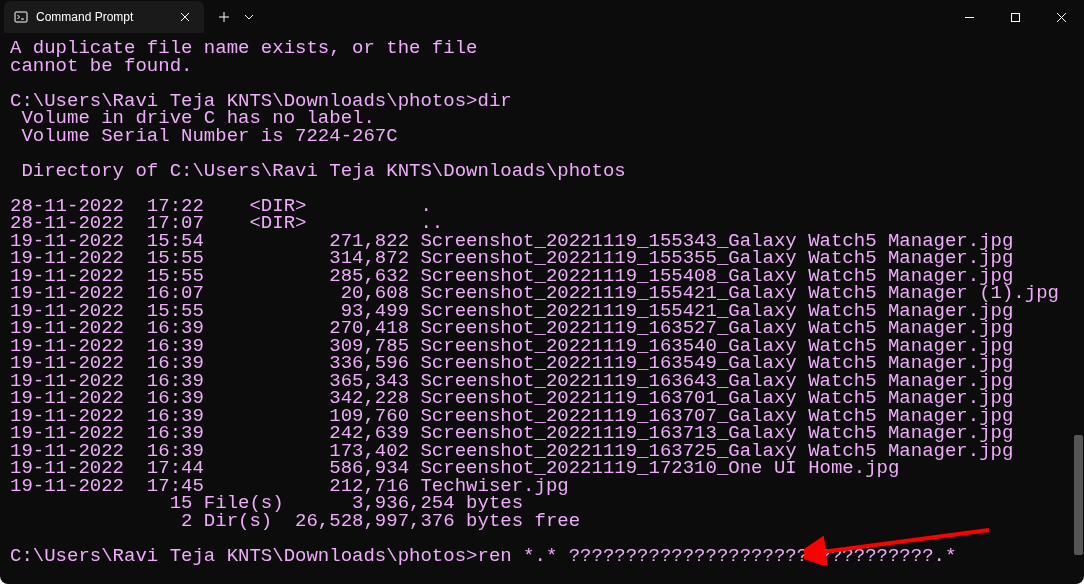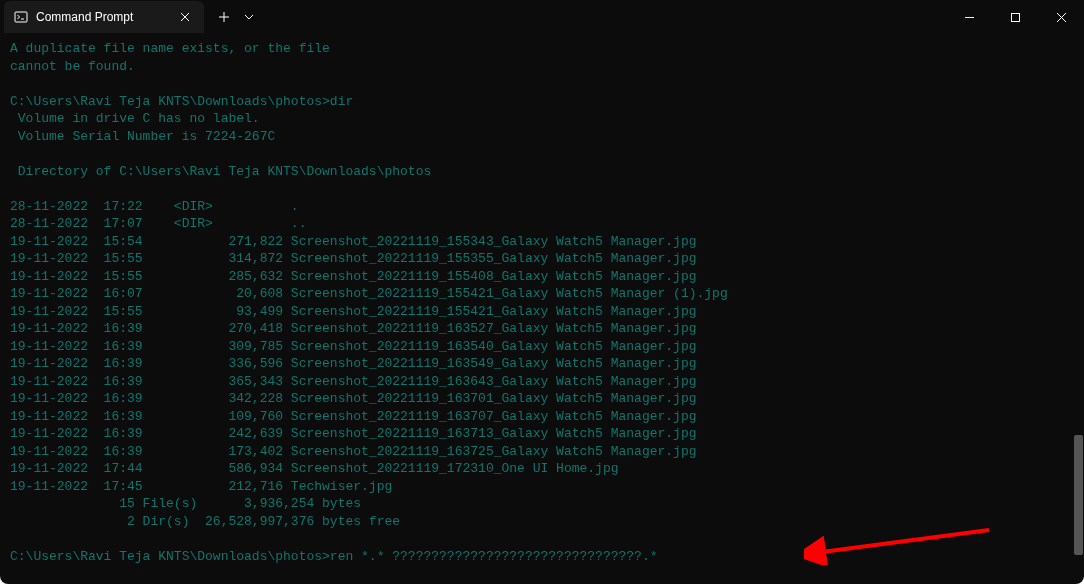--- a/index.html
+++ b/index.html
@@ -96,22 +96,22 @@
       width: 46px;
       display: flex;
       align-items: center;
       justify-content: center;
       color: #ffffff;
       cursor: pointer;
     }
     .terminal {
       flex: 1;
       padding: 6px 10px;
-      color: #0f766e;
-      font-size: 13px;
+      color: #f0abfc;
+      font-size: 19px;
       line-height: 17.5px;
       white-space: pre;
       overflow: hidden;
       position: relative;
     }
     .terminal-line {
       white-space: pre;
     }
     .scrollbar {
       position: absolute;

